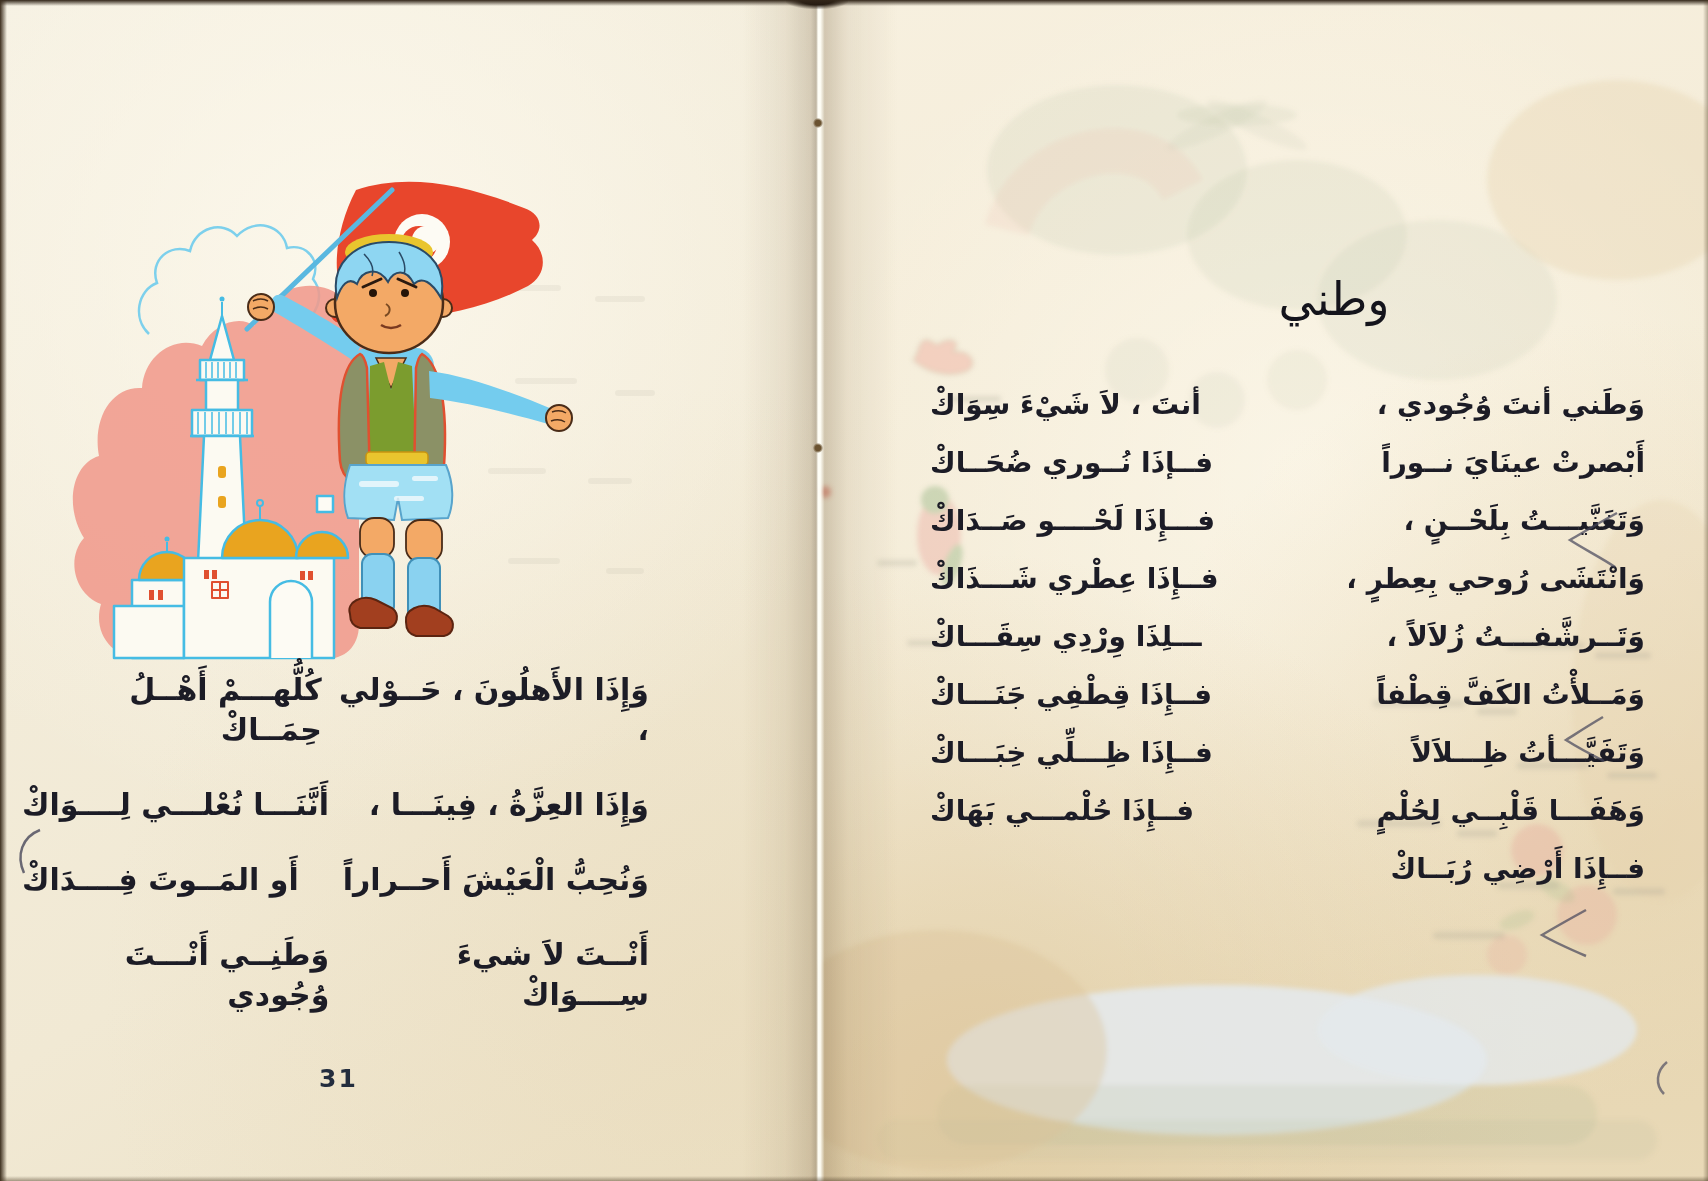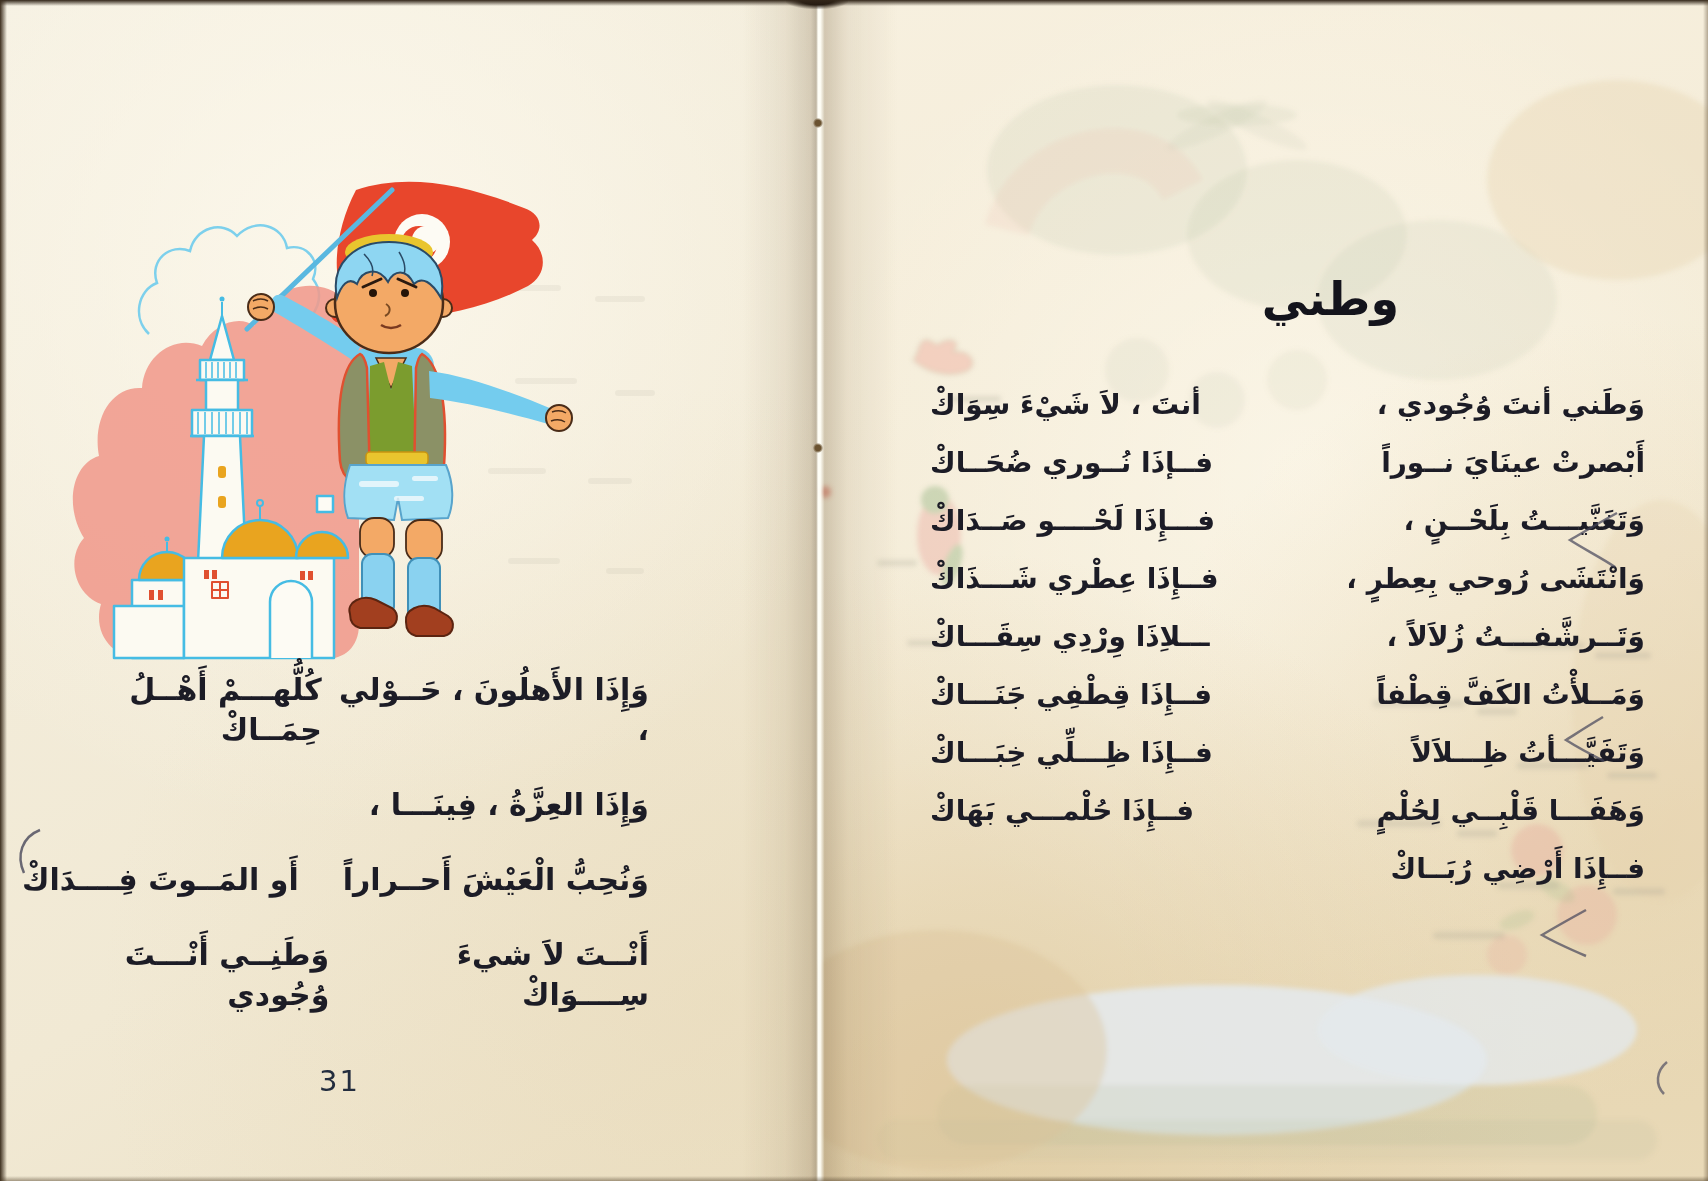--- a/index.html
+++ b/index.html
@@ -38,22 +38,22 @@
 
   .poem{position:absolute;direction:rtl;color:#1c1c26;font-weight:700;}
   .verse{display:flex;justify-content:space-between;align-items:baseline;}
   .poem-left{left:22px;top:670px;width:627px;display:flex;flex-direction:column;gap:35px;
     font-size:30px;}
   .poem-left .verse{line-height:40px;}
   .poem-right{left:113px;top:386px;width:715px;display:flex;flex-direction:column;gap:20px;
     font-size:28px;}
   .poem-right .verse{line-height:38px;}
   .poem-title{position:absolute;left:452px;top:272px;width:130px;text-align:center;
-    direction:rtl;font-size:46px;font-weight:700;color:#14141c;}
-  .page-number{position:absolute;left:319px;top:1064px;font-size:29px;font-weight:400;
+    direction:rtl;font-size:46px;font-weight:400;color:#14141c;}
+  .page-number{position:absolute;left:319px;top:1064px;font-size:25px;font-weight:700;
     color:#232d3e;letter-spacing:2px;}
   .abs{position:absolute;}
   svg{display:block;}
   .penmark{pointer-events:none;}
 </style>
 </head>
 <body>
 
 <div class="scan">
 
@@ -195,20 +195,21 @@
       </g>
     </svg>
 
     <div class="poem poem-left" dir="rtl">
       <div class="verse">
         <span>وَإِذَا الأَهلُونَ ، حَــوْلي ،</span>
         <span>كُلُّهـــمْ أَهْــلُ حِمَــاكْ</span>
       </div>
       <div class="verse">
         <span>وَإِذَا العِزَّةُ ، فِينَـــا ،</span>
+        <span>أَنَّنَـــا نُعْلـــي لِــــوَاكْ</span>
       </div>
       <div class="verse">
         <span>وَنُحِبُّ الْعَيْشَ أَحــراراً</span>
         <span>أَو المَــوتَ فِــــدَاكْ</span>
       </div>
       <div class="verse">
         <span>أَنْــتَ لاَ شيءَ سِــــوَاكْ</span>
         <span>وَطَنِــي أَنْـــتَ وُجُودي</span>
       </div>
     </div>
@@ -291,21 +292,21 @@
       <div class="verse">
         <span>وَتَغَنَّيـــتُ بِلَحْــنٍ ،</span>
         <span>فـــإِذَا لَحْــــو صَــدَاكْ</span>
       </div>
       <div class="verse">
         <span>وَانْتَشَى رُوحي بِعِطرٍ ،</span>
         <span>فــإِذَا عِطْري شَـــذَاكْ</span>
       </div>
       <div class="verse">
         <span>وَتَــرشَّفـــتُ زُلاَلاً ،</span>
-        <span>ـــلاِذَا وِرْدِي سِقَـــاكْ</span>
+        <span>ـــلِذَا وِرْدِي سِقَـــاكْ</span>
       </div>
       <div class="verse">
         <span>وَمَــلأْتُ الكَفَّ قِطْفاً</span>
         <span>فــإِذَا قِطْفِي جَنَـــاكْ</span>
       </div>
       <div class="verse">
         <span>وَتَفَيَّـــأتُ ظِـــلاَلاً</span>
         <span>فــإِذَا ظِـــلِّي خِبَـــاكْ</span>
       </div>
       <div class="verse">

